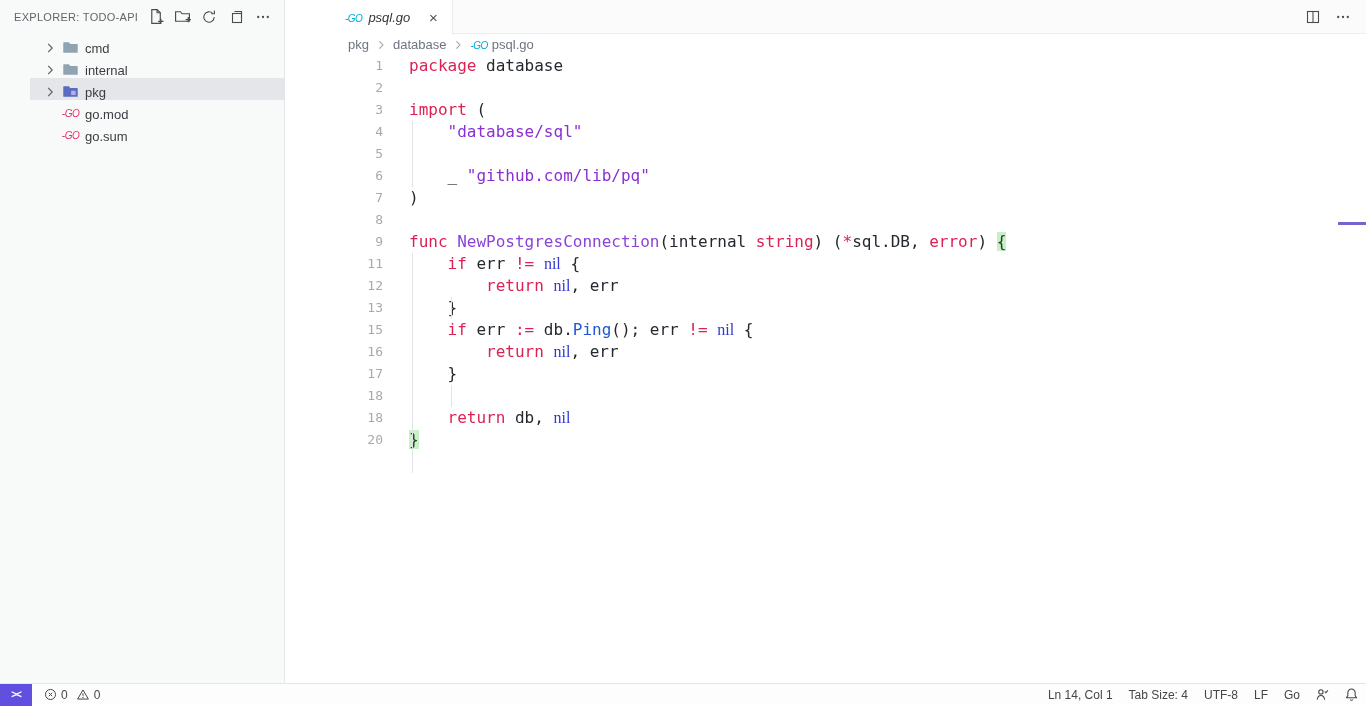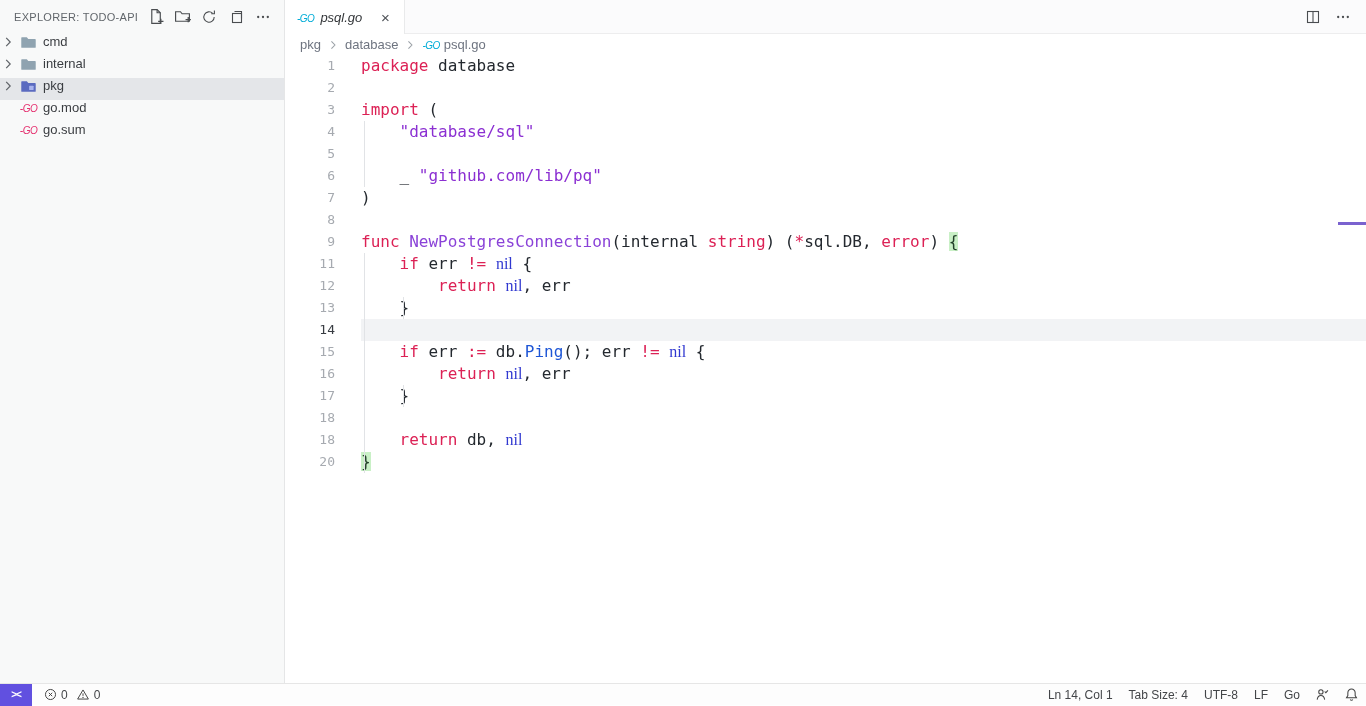--- a/index.html
+++ b/index.html
@@ -1,30 +1,30 @@
 <!DOCTYPE html>
 <html style="--sidebar_bg: #f8f9f9; --selected_row: #e4e6e9; --current_line: #f2f3f5; --plain: #24292f; --keyword: #dc2155; --string: #8b2fd2; --decl: #8a42d8; --call: #1e56d6; --constant: #3038d0; --line_number: #a6aab0; --line_number_active: #383c42; --bracket_match_bg: #c9f0c6; --guide: #e1e3e6; --breadcrumb_fg: #6e7480; --statusbar_fg: #434548; --remote: #6150e0; --go_cyan: #00acd7; --go_pink: #e5306f; --folder_gray: #8fa3b0; --folder_indigo: #5b6bc0;"><head>
 <meta charset="utf-8">
 <style>
   * { box-sizing: border-box; margin: 0; padding: 0; }
   html,body { width:1366px; height:706px; overflow:hidden; background:#fff;
     font-family:"Liberation Sans", sans-serif; }
-  .app { display:flex; width:1366px; height:683px; }
+  .app { display:flex; width:1366px; height:683px;gap:48px; }
 
   
   .sidebar { width:285px; height:100%; background:var(--sidebar_bg); border-right:1px solid #e5e6e7;
     flex:0 0 285px; }
   .sb-header { height:33px; display:flex; align-items:center; padding:0 10px 0 14px; }
   .sb-title { font-size:11px; color:#61666b; letter-spacing:.3px; white-space:nowrap; }
   .sb-actions { margin-left:auto; display:flex; gap:5px; }
   .sb-btn { width:22px; height:22px; display:flex; align-items:center; justify-content:center;
     border-radius:4px; cursor:pointer; background:transparent; border:none; }
   .icon16 svg { display:block; }
   .tree { padding-top:1px; }
-  .tree-row { height:22px; display:flex; align-items:flex-start; padding-left:0; cursor:pointer; }
+  .tree-row { height:22px; display:flex; align-items:flex-end; padding-left:12px; cursor:pointer;margin-left:30px; }
   .tree-row.selected { background:var(--selected_row); }
   .tw-chev { width:16px; height:16px; margin-right:4px; display:flex; align-items:center; justify-content:center; }
   .tw-icon { width:17px; height:17px; display:flex; align-items:center; justify-content:center; }
   .tw-label { margin-left:6px; font-size:13px; color:#3a3d41; }
 
   
   .editor-col { flex:1; display:flex; flex-direction:column; background:#fff; min-width:0; }
   .tabbar { height:34px; flex:0 0 34px; display:flex; background:#fbfbfc; border-bottom:1px solid #ededee; }
   .tab { height:34px; display:flex; align-items:center; padding:0 10px 0 12px; gap:6px;
     background:#fff; border-right:1px solid #e9eaeb; cursor:pointer; min-width:112px; }
@@ -235,21 +235,20 @@
         <div class="line"><span class="gutter-num">3</span><span class="tok-k">import</span><span> (</span></div>
         <div class="line"><span class="gutter-num">4</span><span>    </span><span class="tok-s">"database/sql"</span></div>
         <div class="line"><span class="gutter-num">5</span></div>
         <div class="line"><span class="gutter-num">6</span><span>    _ </span><span class="tok-s">"github.com/lib/pq"</span></div>
         <div class="line"><span class="gutter-num">7</span><span>)</span></div>
         <div class="line"><span class="gutter-num">8</span></div>
         <div class="line"><span class="gutter-num">9</span><span class="tok-k">func</span><span> </span><span class="tok-d">NewPostgresConnection</span><span>(internal </span><span class="tok-k">string</span><span>) (</span><span class="tok-k">*</span><span>sql.DB, </span><span class="tok-k">error</span><span>) </span><span class="tok-g">{</span></div>
         <div class="line"><span class="gutter-num">11</span><span>    </span><span class="tok-k">if</span><span> err </span><span class="tok-k">!=</span><span> </span><span class="tok-n">nil</span><span> {</span></div>
         <div class="line"><span class="gutter-num">12</span><span>        </span><span class="tok-k">return</span><span> </span><span class="tok-n">nil</span><span>, err</span></div>
         <div class="line"><span class="gutter-num">13</span><span>    }</span></div>
-        <div class="line"><span class="cl-bg"></span><span class="gutter-num active">14</span></div>
         <div class="line"><span class="gutter-num">15</span><span>    </span><span class="tok-k">if</span><span> err </span><span class="tok-k">:=</span><span> db.</span><span class="tok-f">Ping</span><span>(); err </span><span class="tok-k">!=</span><span> </span><span class="tok-n">nil</span><span> {</span></div>
         <div class="line"><span class="gutter-num">16</span><span>        </span><span class="tok-k">return</span><span> </span><span class="tok-n">nil</span><span>, err</span></div>
         <div class="line"><span class="gutter-num">17</span><span>    }</span></div>
         <div class="line"><span class="gutter-num">18</span></div>
         <div class="line"><span class="gutter-num">18</span><span>    </span><span class="tok-k">return</span><span> db, </span><span class="tok-n">nil</span></div>
         <div class="line"><span class="gutter-num">20</span><span class="tok-g">}</span></div>
         <div class="guide" style="left: 79px; top: 66px; height: 66px;"></div>
         <div class="guide" style="left: 79px; top: 198px; height: 220px;"></div>
         <div class="guide" style="left: 117.5px; top: 242px; height: 22px;"></div>
         <div class="guide" style="left: 117.5px; top: 330px; height: 22px;"></div>

